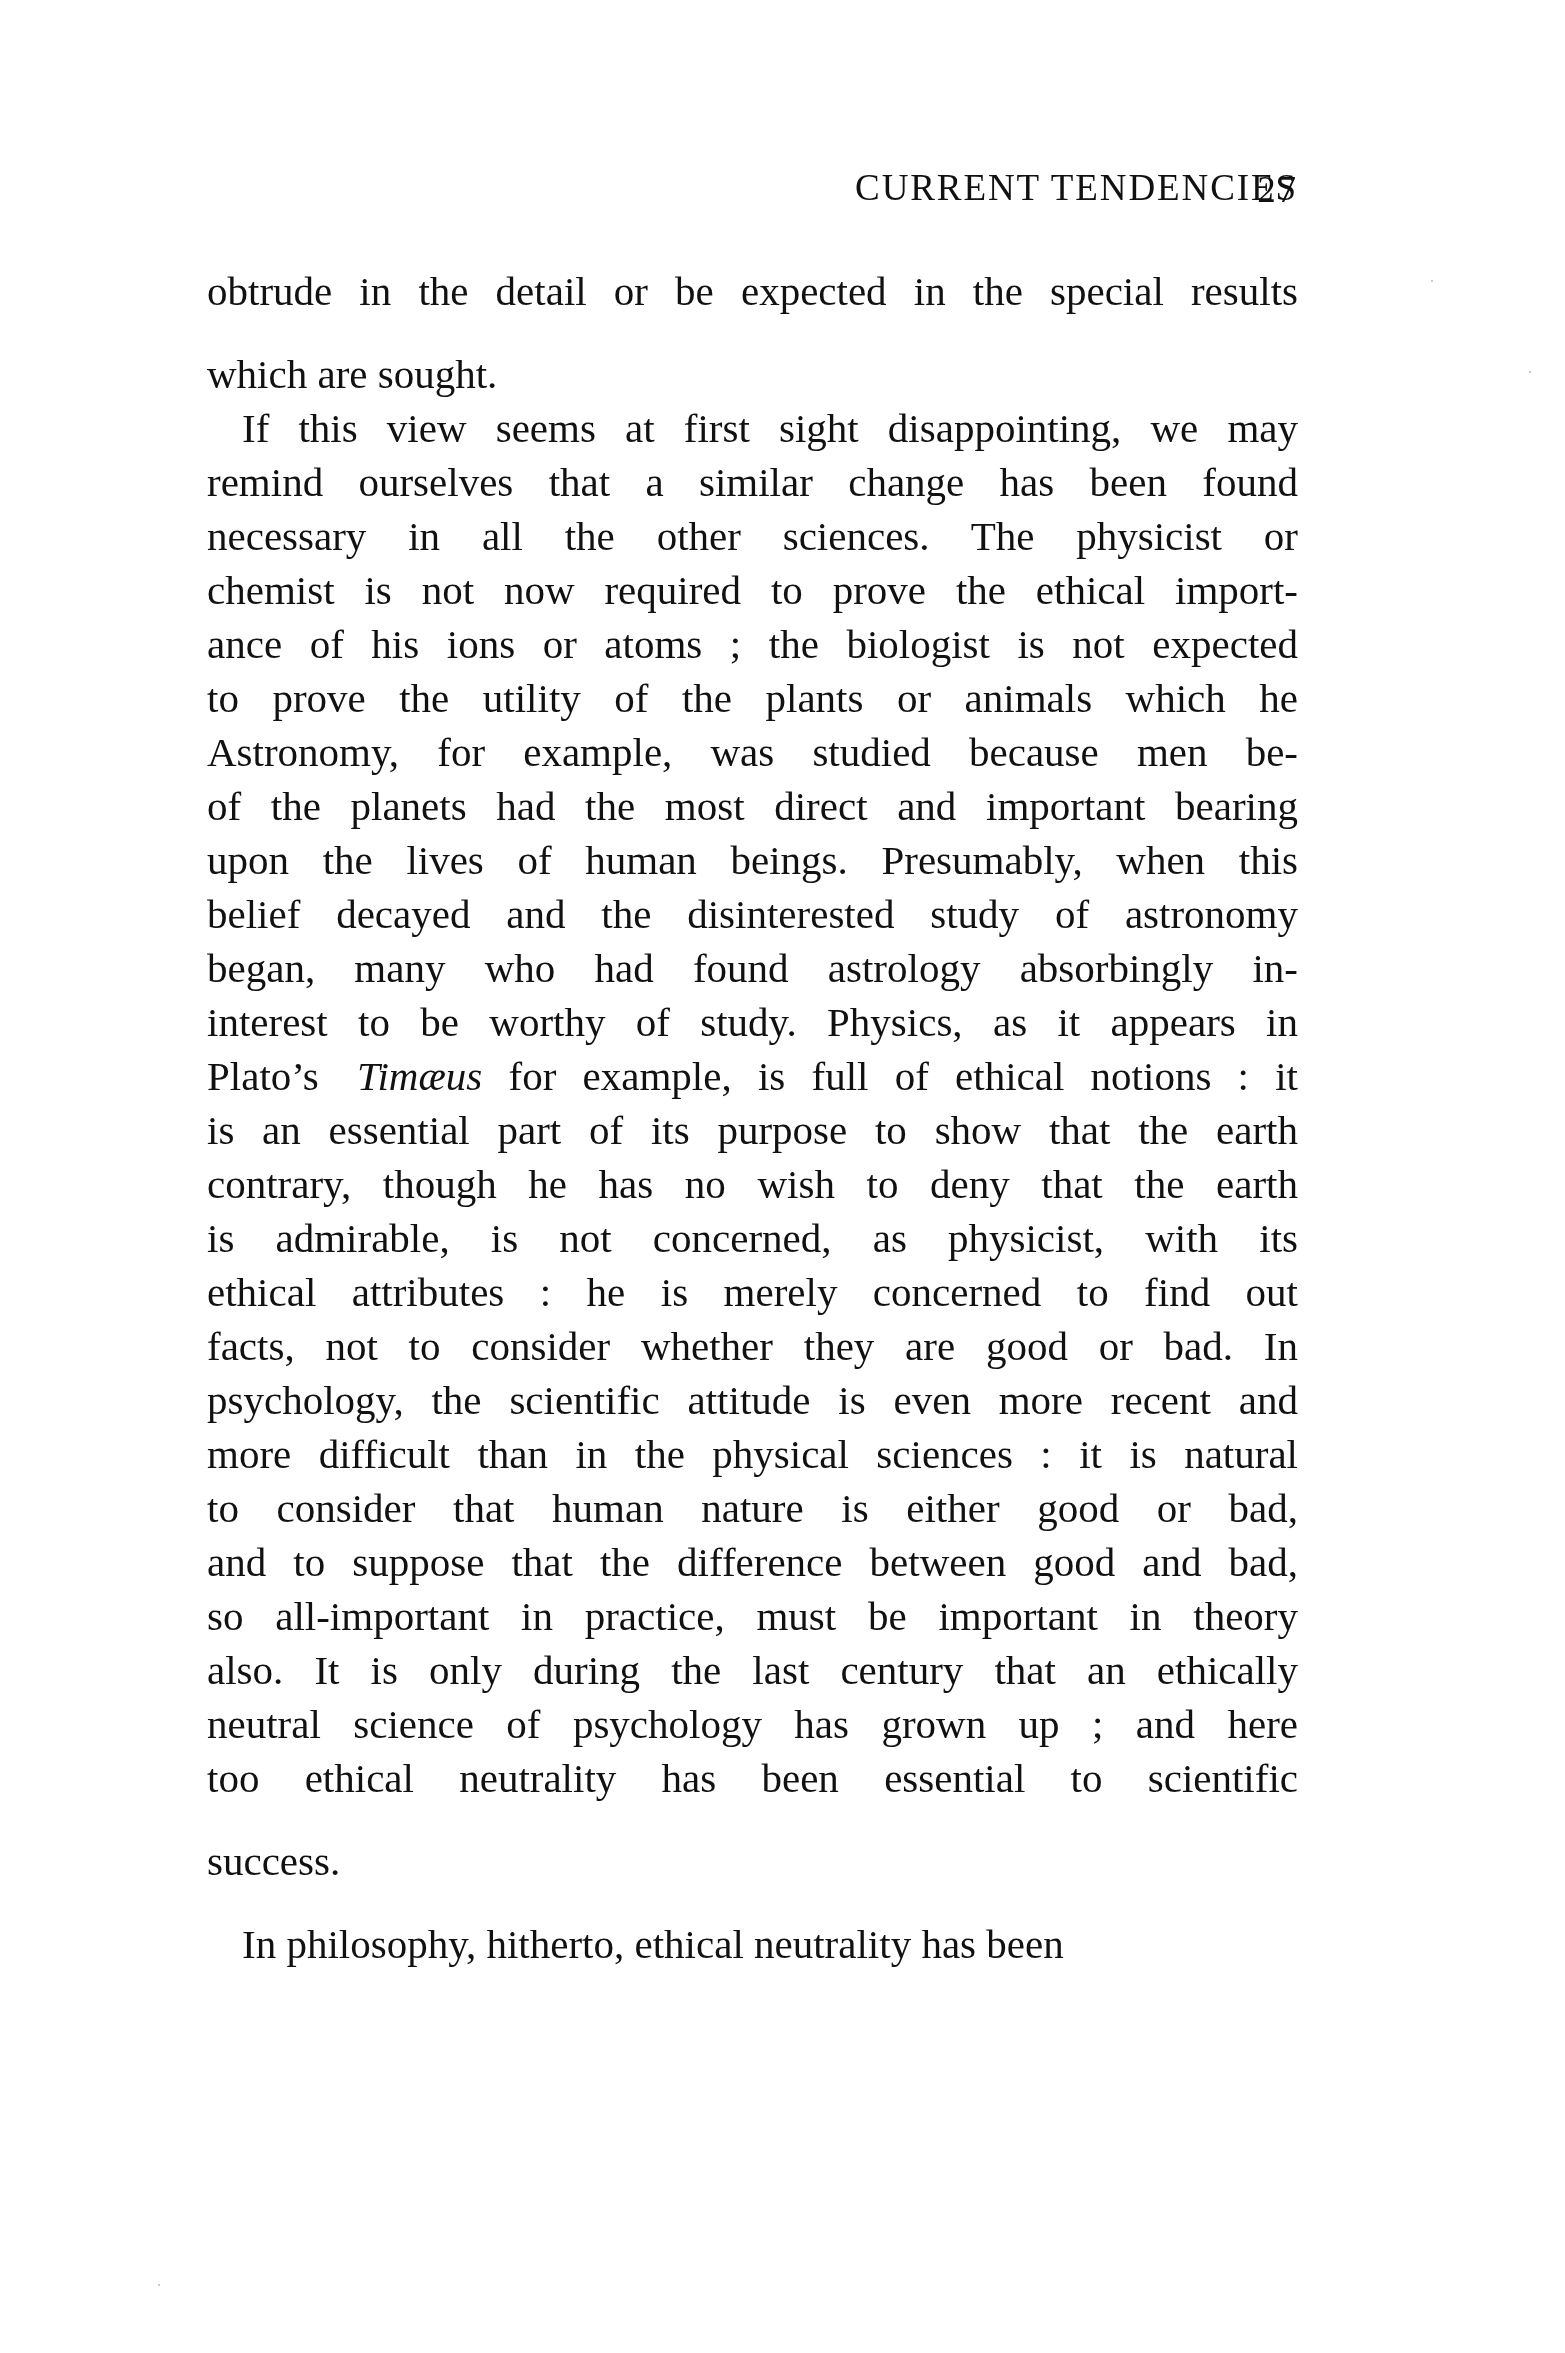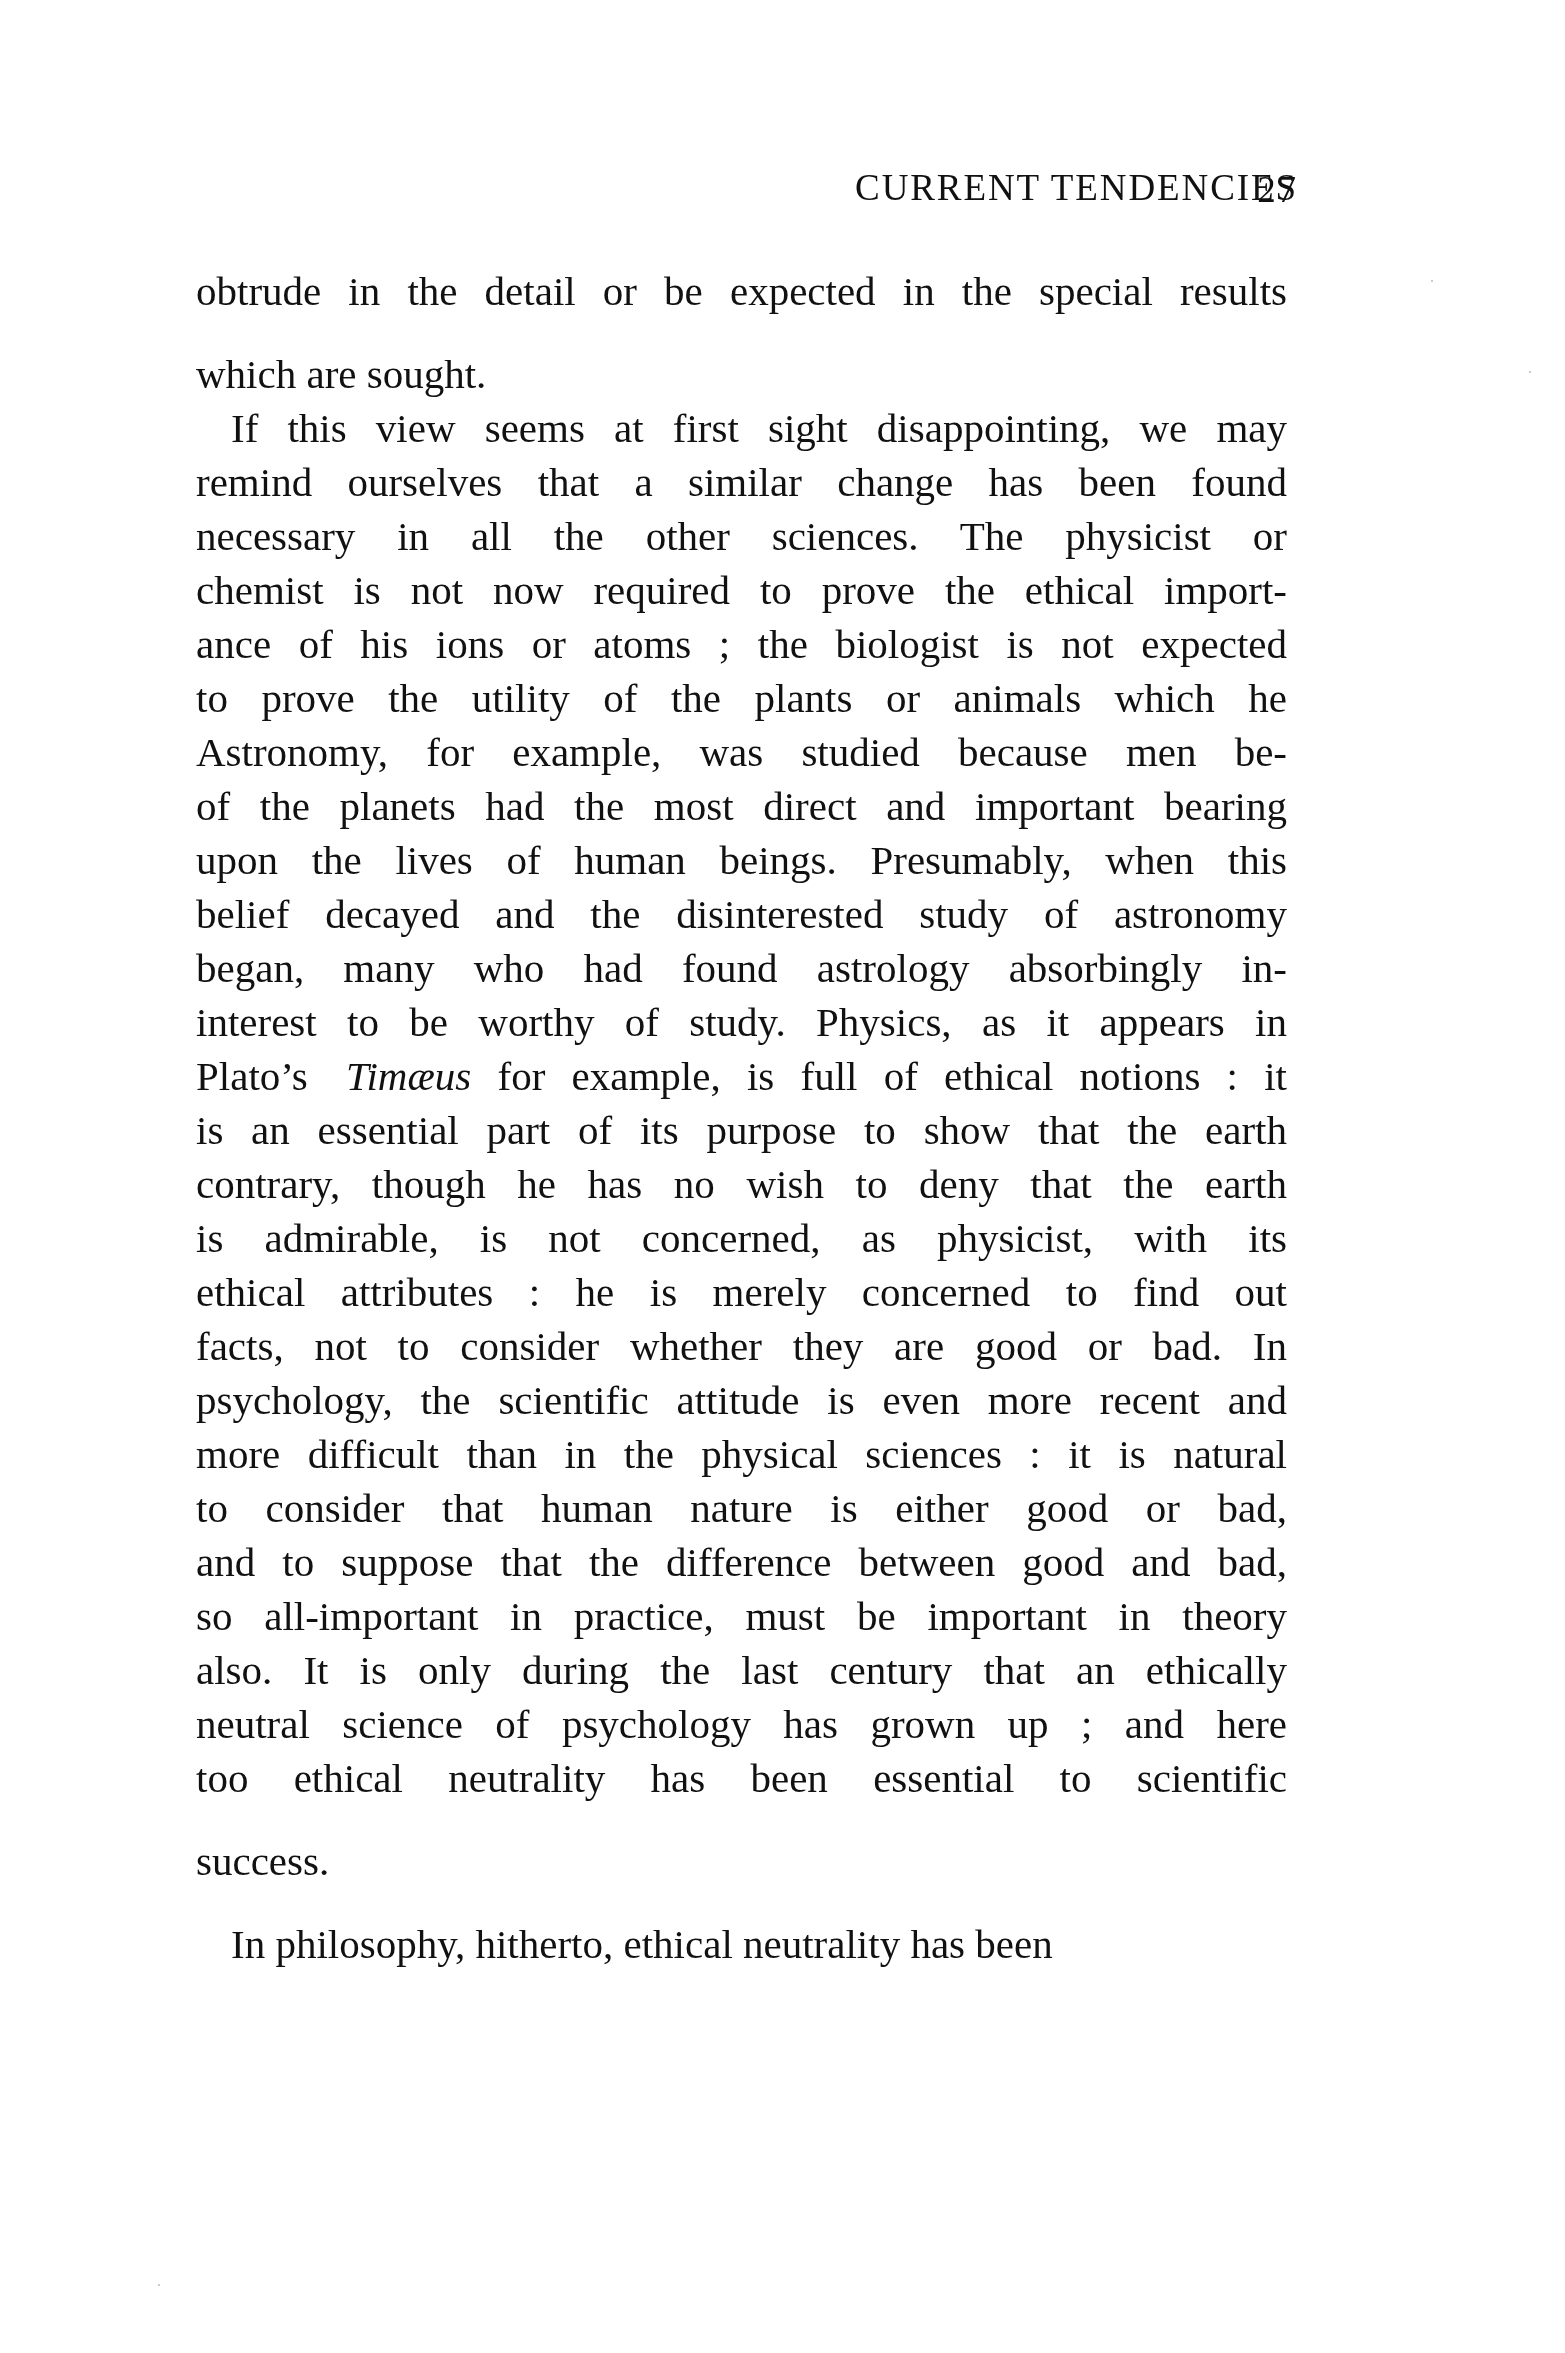--- a/index.html
+++ b/index.html
@@ -10,21 +10,21 @@
     font-family: "Liberation Serif", "DejaVu Serif", serif; color: #111;
   }
   .running-title {
     position: absolute; left: 0; width: 1091px; text-align: right;
     font-size: 37px; letter-spacing: 1.9px; top: 0;
   }
   .page-number {
     position: absolute; right: 0; top: 1.9px; font-size: 37px; letter-spacing: 1.9px;
   }
   .body-text {
-    position: absolute; left: 196px; top: 264px; width: 1091px;
+    position: absolute; left: 207px; top: 264px; width: 1091px;
     font-family: "Liberation Serif", "DejaVu Serif", serif;
     font-size: 41px; line-height: 54px; color: #111;
   }
   .line {
     display: block; height: 54px; white-space: nowrap;
     text-align: justify; text-align-last: justify;
   }
   .line.last { text-align-last: left; margin-top: 29px; }
   .line.indent { padding-left: 35px; }
   .italic { font-style: italic; margin-left: 12px; }

